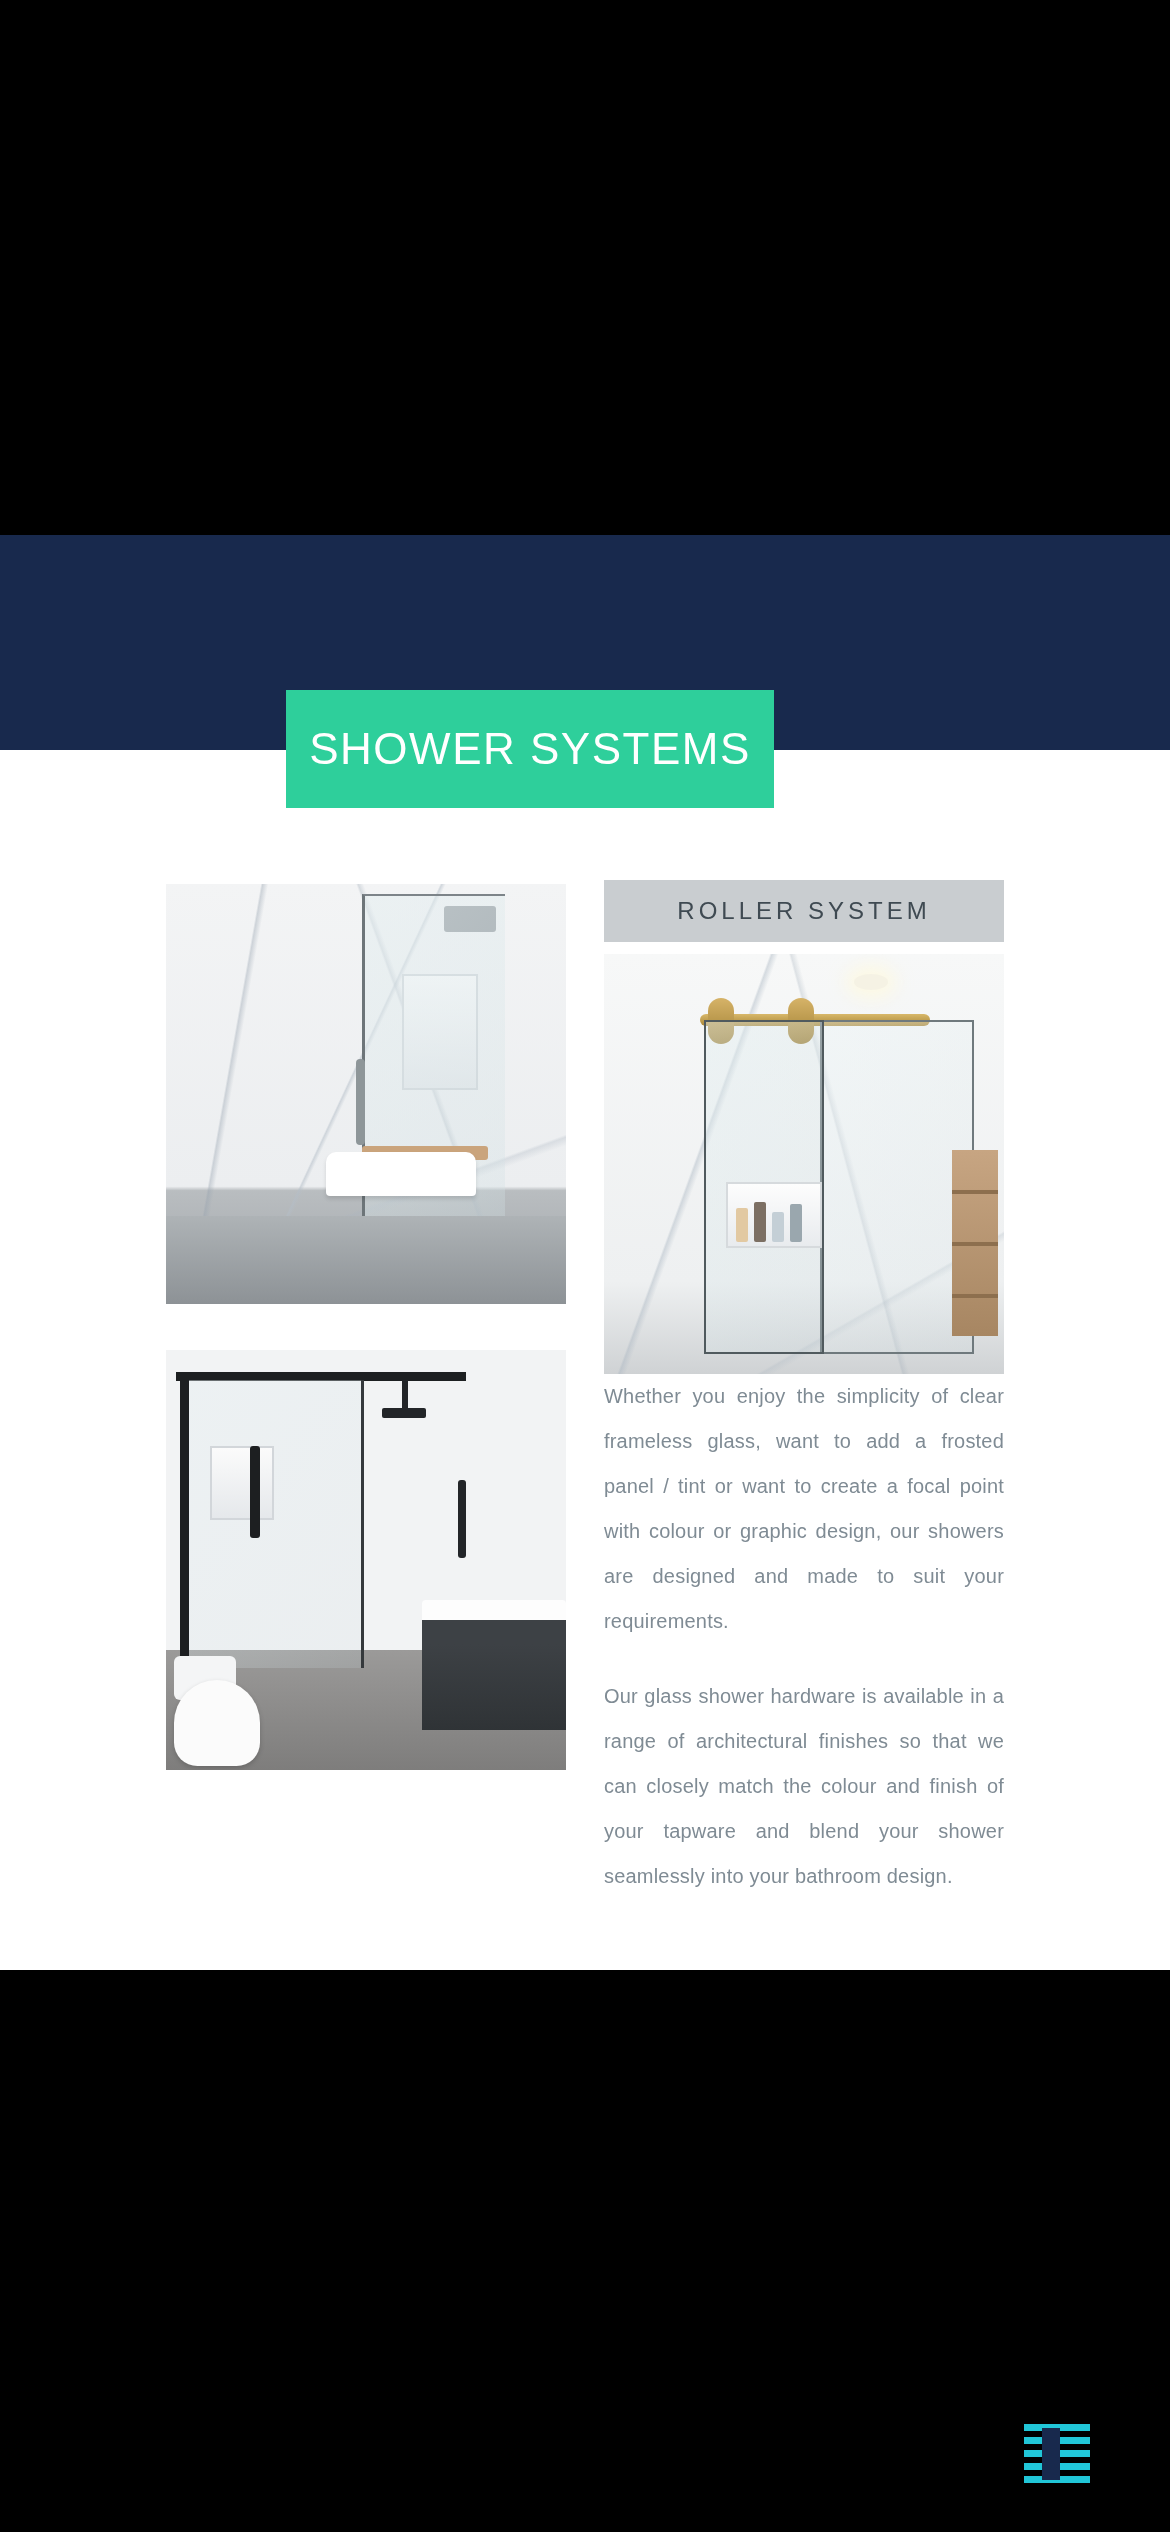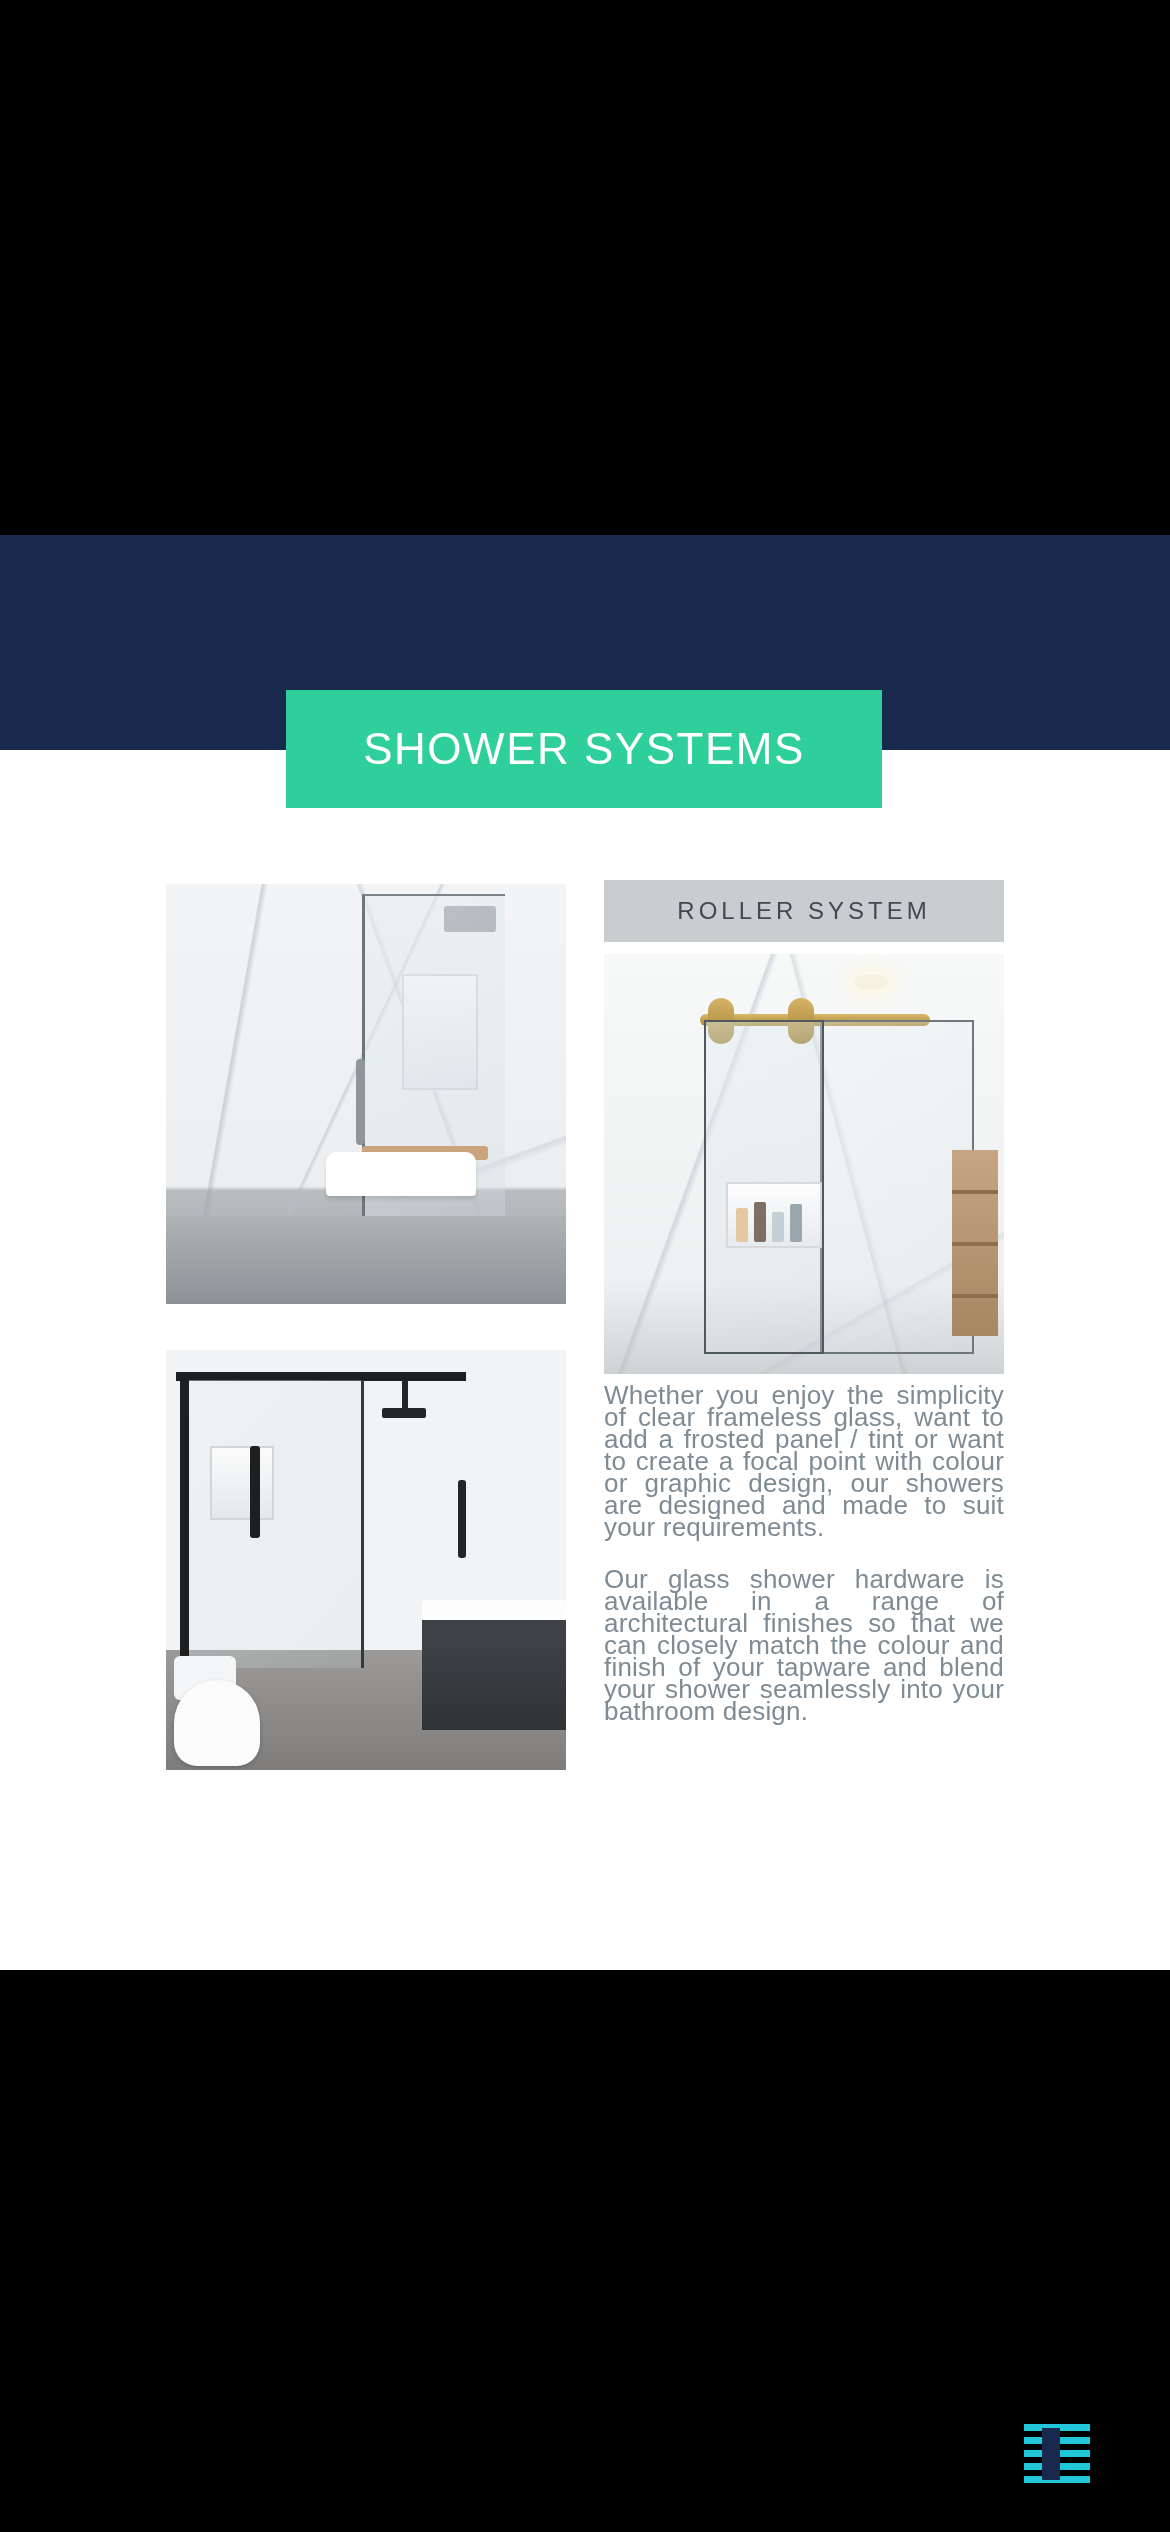--- a/index.html
+++ b/index.html
@@ -35,21 +35,21 @@
     top: 750px;
     width: 1170px;
     height: 1220px;
     background: #ffffff;
   }
   
   .title-ribbon {
     position: absolute;
     left: 286px;
     top: 690px;
-    width: 596px;
+    width: 488px;
     height: 118px;
     background: #2ecf9b;
     display: flex;
     align-items: center;
     justify-content: center;
   }
   .title-ribbon .title-text {
     color: #ffffff;
     font-size: 44px;
     letter-spacing: 1.5px;
@@ -265,25 +265,25 @@
     position: absolute; left: 8px; bottom: 4px; width: 86px; height: 86px;
     background: #fbfbfb; border-radius: 44px 44px 24px 24px;
     box-shadow: 0 2px 5px rgba(0,0,0,.18);
   }
   .ph-uchannel .cistern {
     position: absolute; left: 8px; bottom: 70px; width: 62px; height: 44px;
     background: #f4f5f6; border-radius: 6px;
   }
   
   .body-copy {
-    margin-top: 10px;
+    margin-top: 0;
     width: 400px;
     color: #7f8b94;
-    font-size: 26px;
-    line-height: 22px;
+    font-size: 20px;
+    line-height: 45px;
     text-align: justify;
     letter-spacing: .2px;
   }
   .body-copy p { margin: 0 0 30px 0; }
   .body-copy p:last-child { margin-bottom: 0; }
   
   .logo {
     position: absolute;
     right: 80px;
     bottom: 48px;

